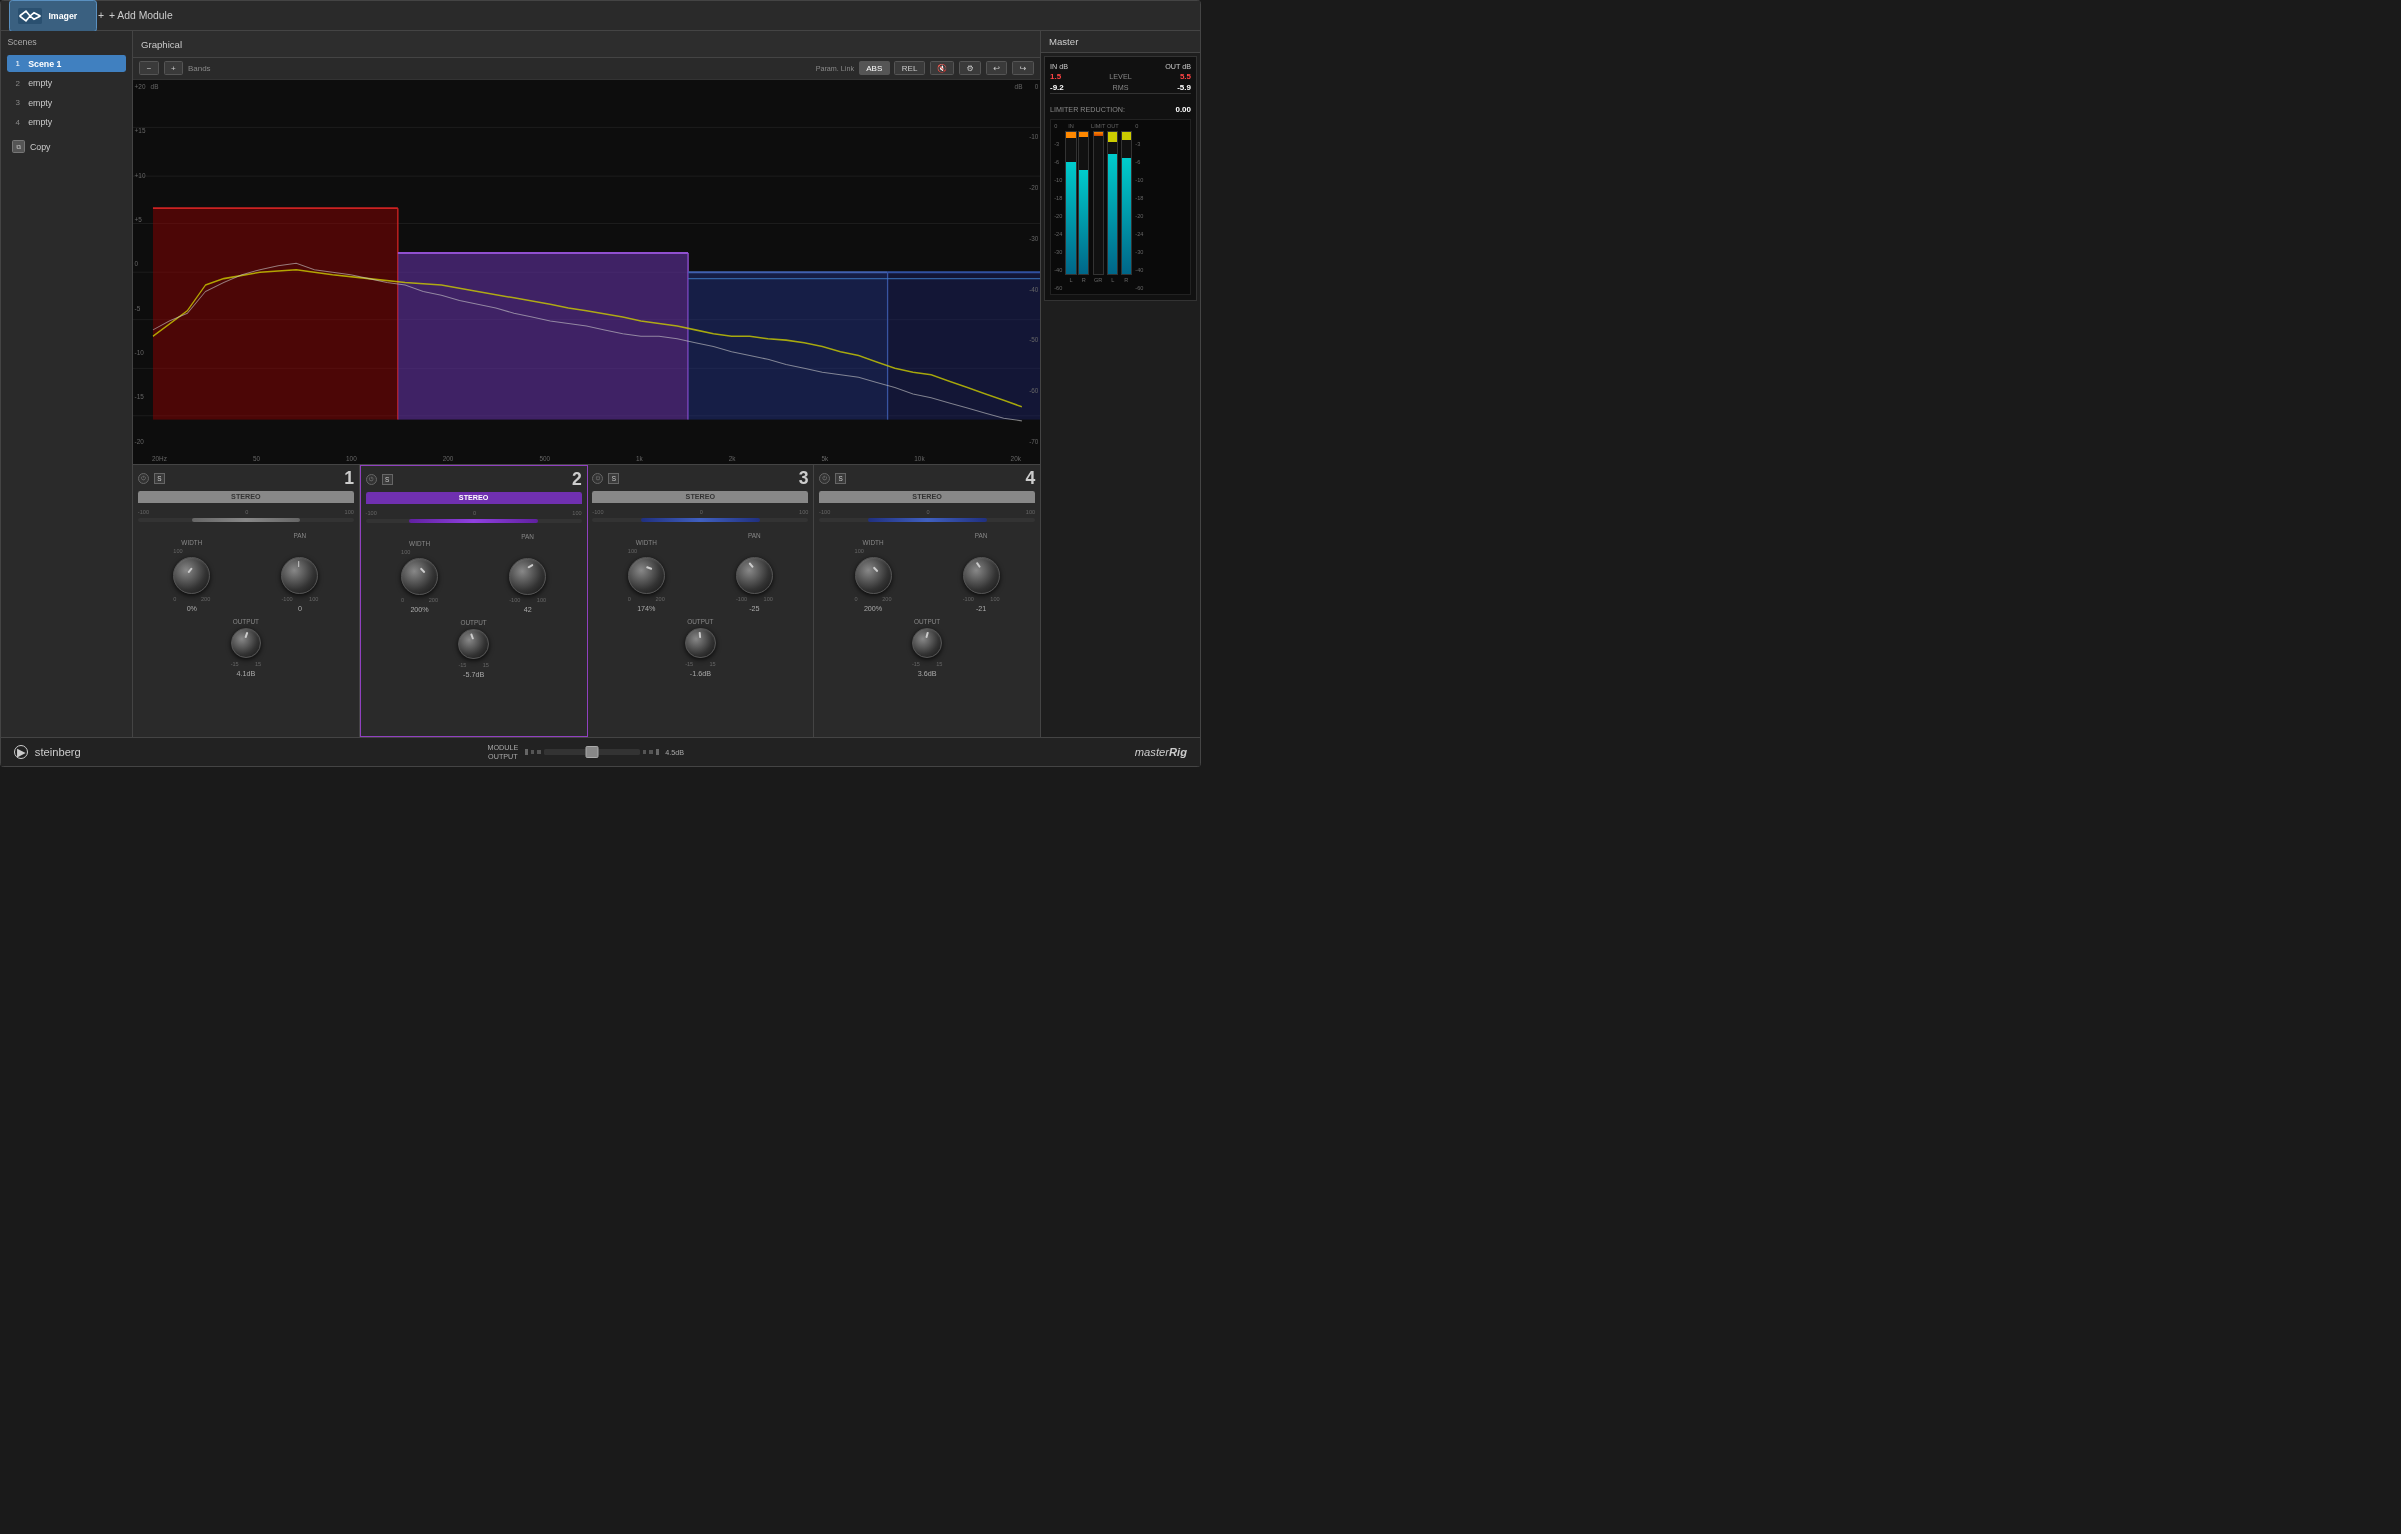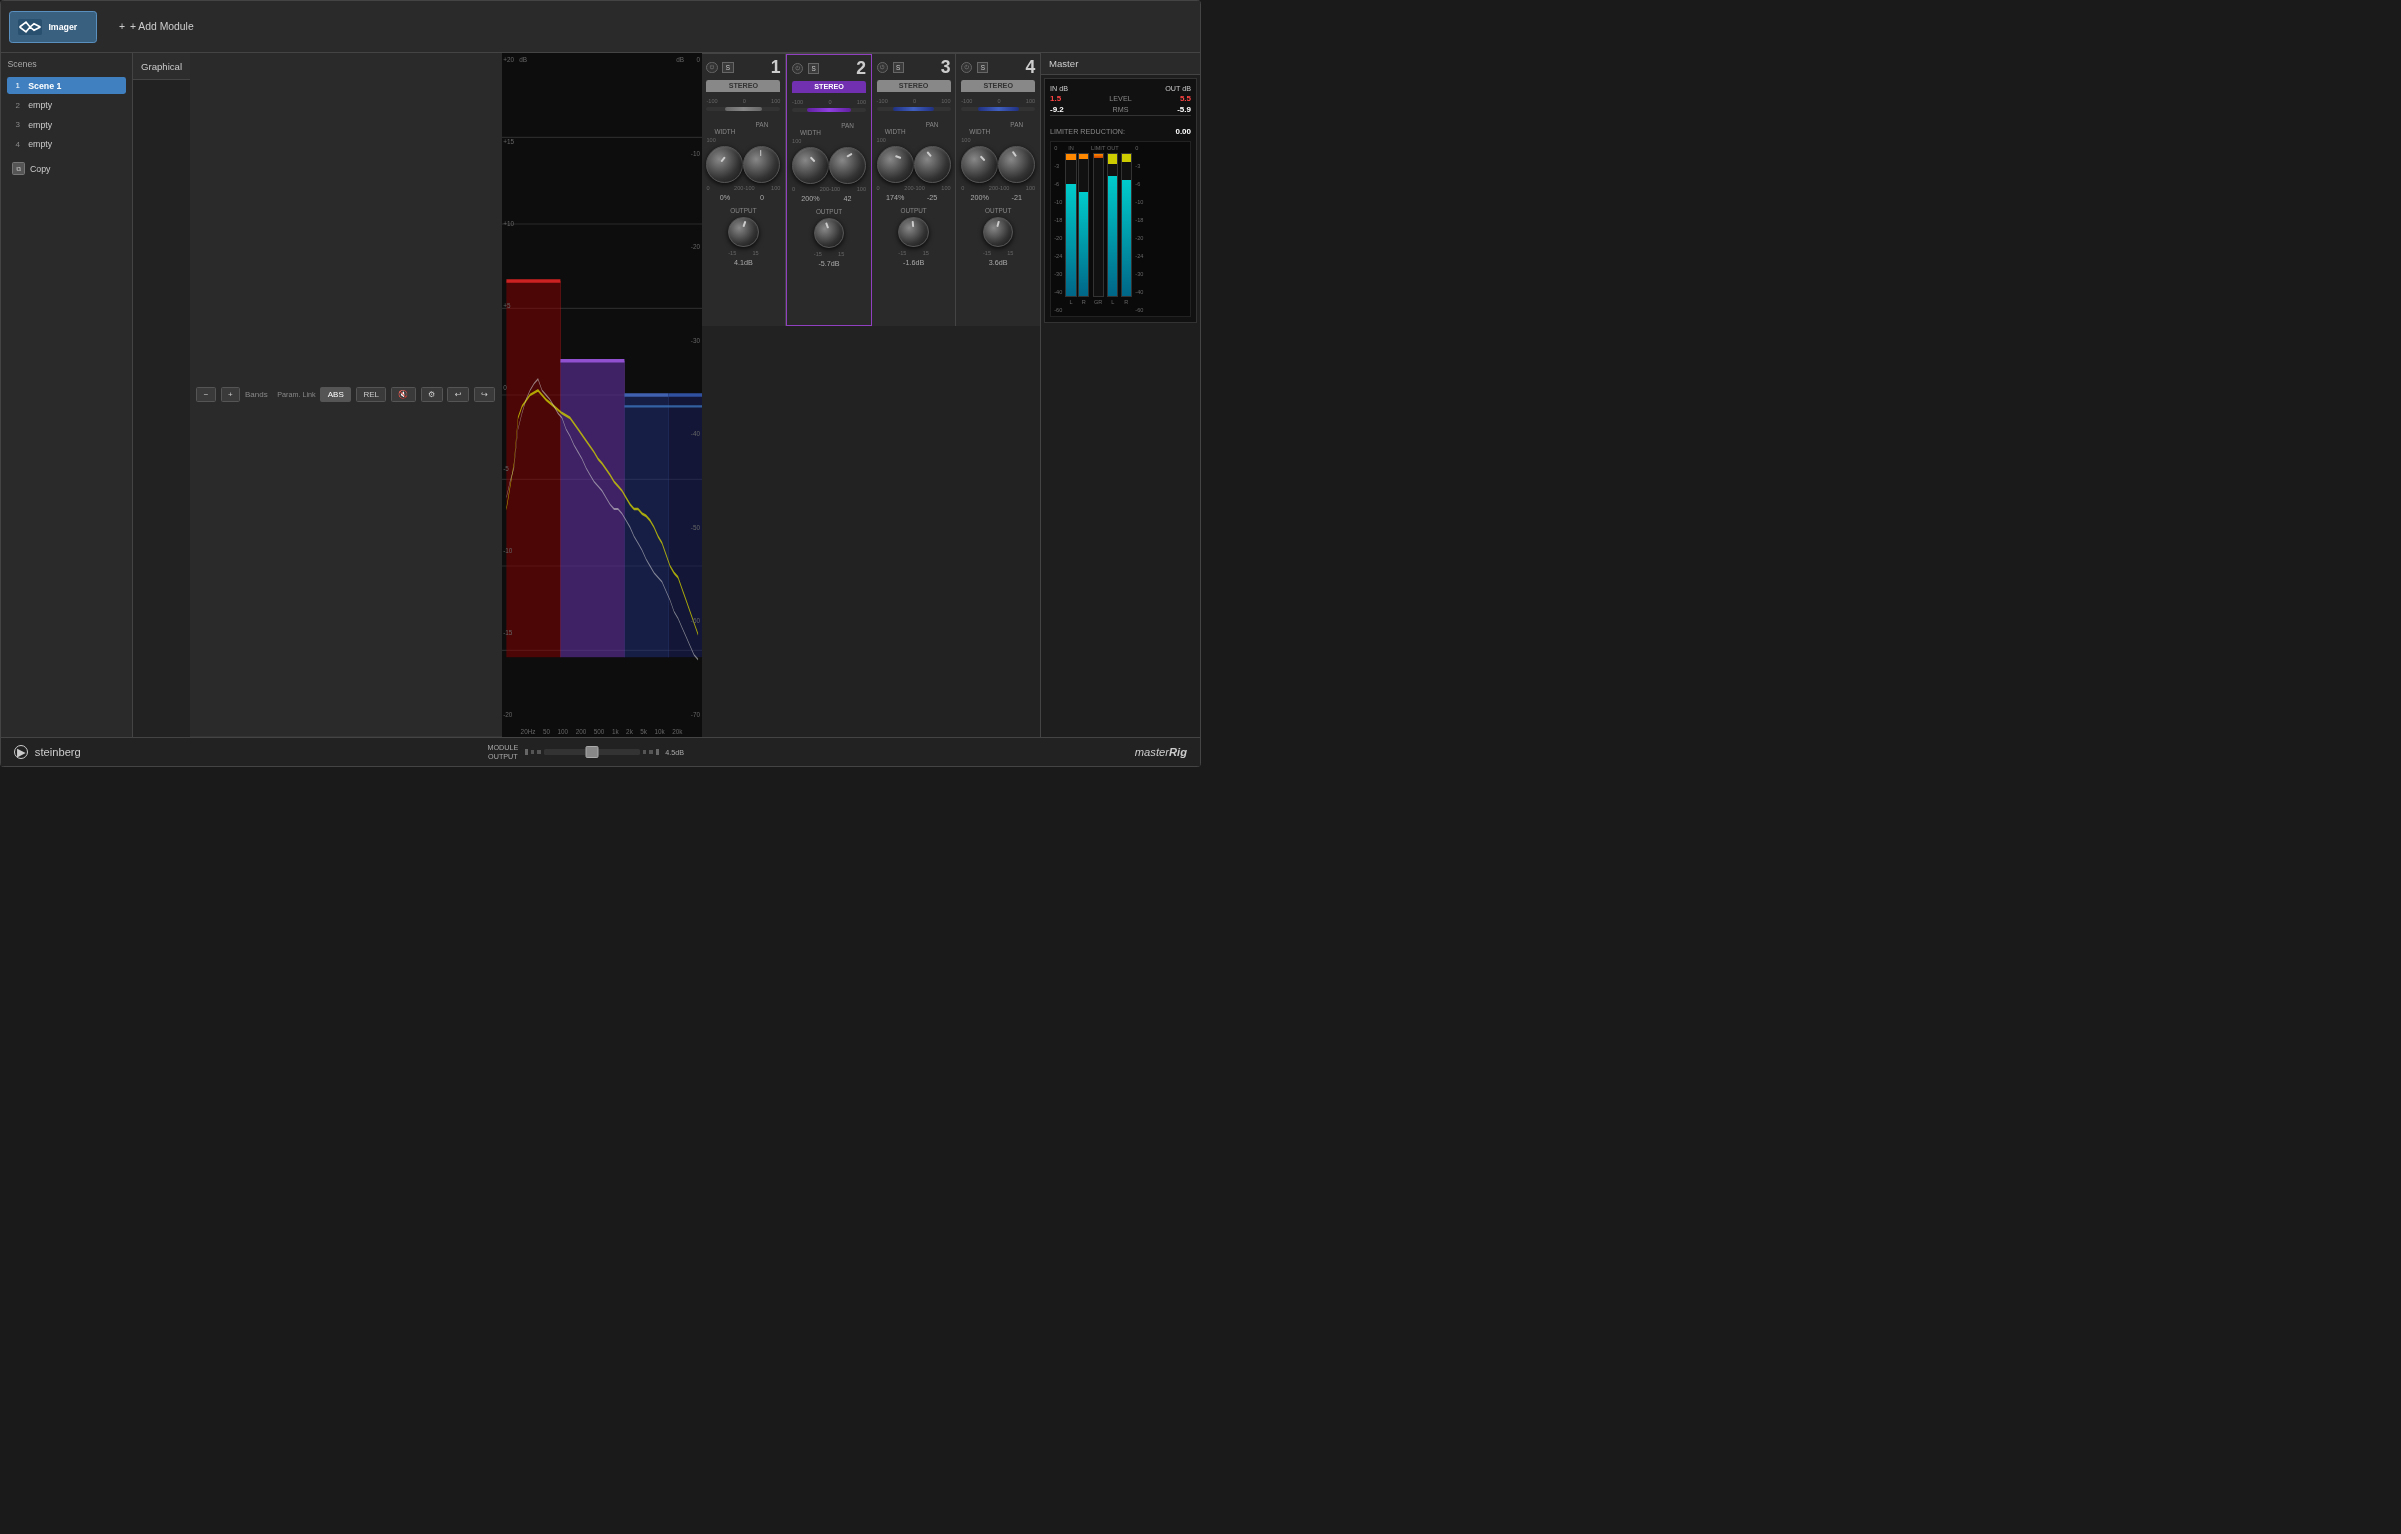--- a/index.html
+++ b/index.html
@@ -23,22 +23,22 @@
       background: #222;
     }
 
     
     .top-bar {
       display: flex;
       align-items: center;
       background: #2a2a2a;
       padding: 4.8px 8px;
       border-bottom: 0.8px solid #444;
-      height: 52px;
-      gap: 22px;
+      height: 30px;
+      gap: 1px;
     }
 
     .imager-module {
       display: flex;
       align-items: center;
       background: #3a6080;
       border: 1.6px solid #5a90c0;
       border-radius: 3.2px;
       padding: 3.2px 8px;
       gap: 6.4px;
@@ -149,21 +149,21 @@
       display: flex;
       align-items: center;
       justify-content: center;
       font-size: 6.4px;
     }
 
     
     .center-area {
       flex: 1;
       display: flex;
-      flex-direction: row;
+      flex-direction: column;
       overflow: hidden;
     }
 
     .eq-controls {
       display: flex;
       align-items: center;
       gap: 4.8px;
       padding: 3.2px 6.4px;
       background: #2a2a2a;
       border-bottom: 0.8px solid #333;

